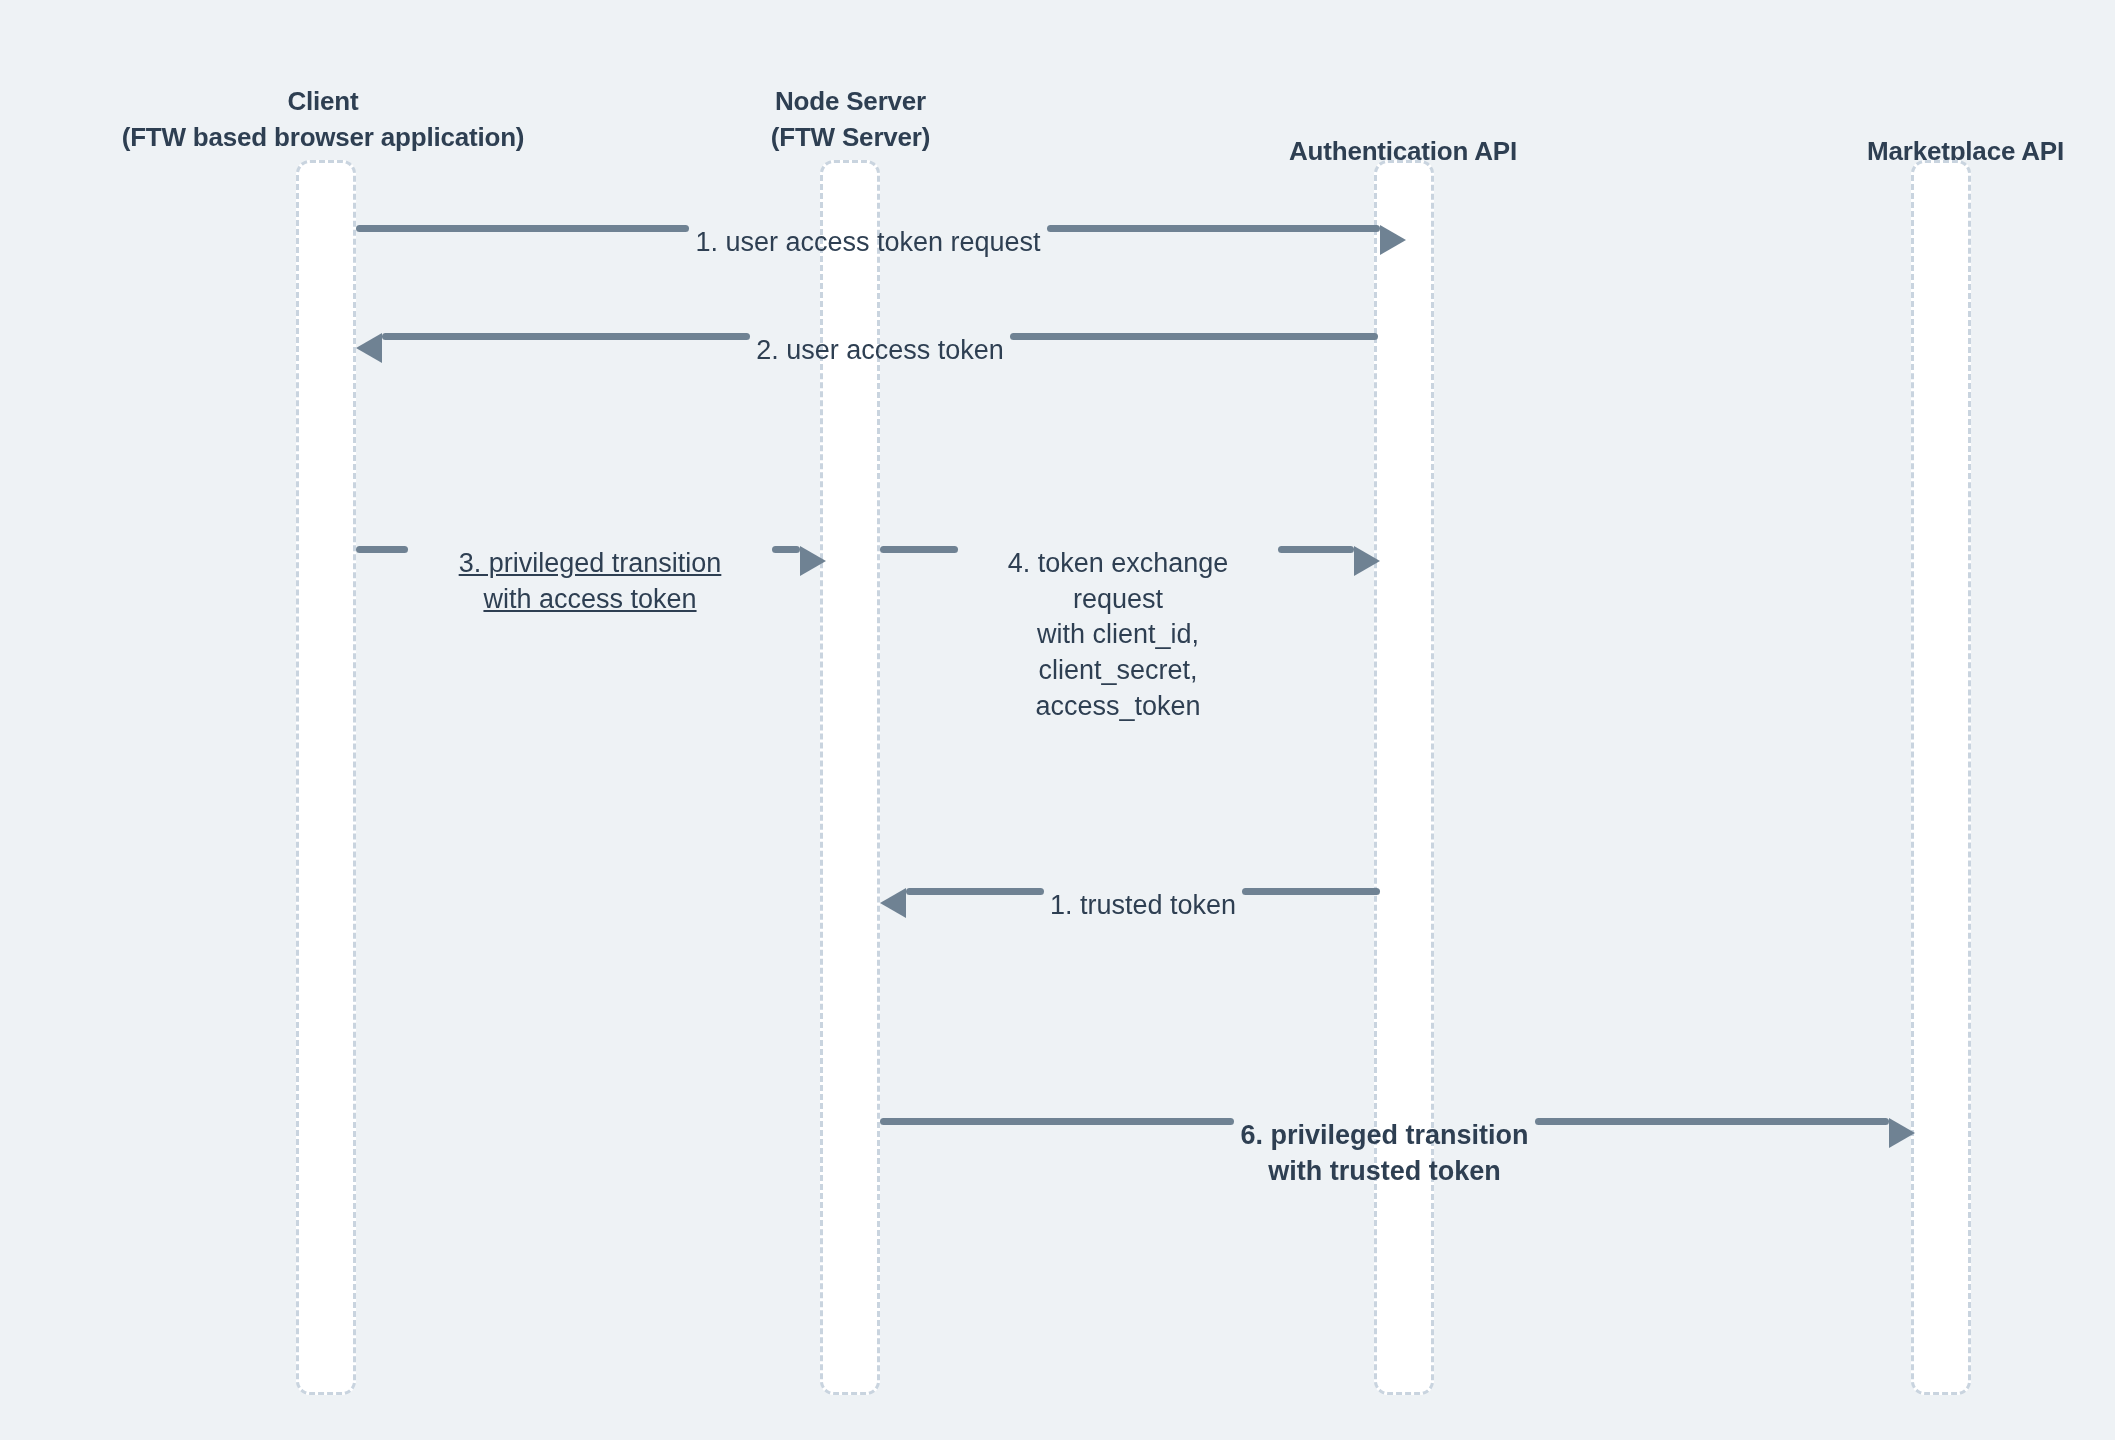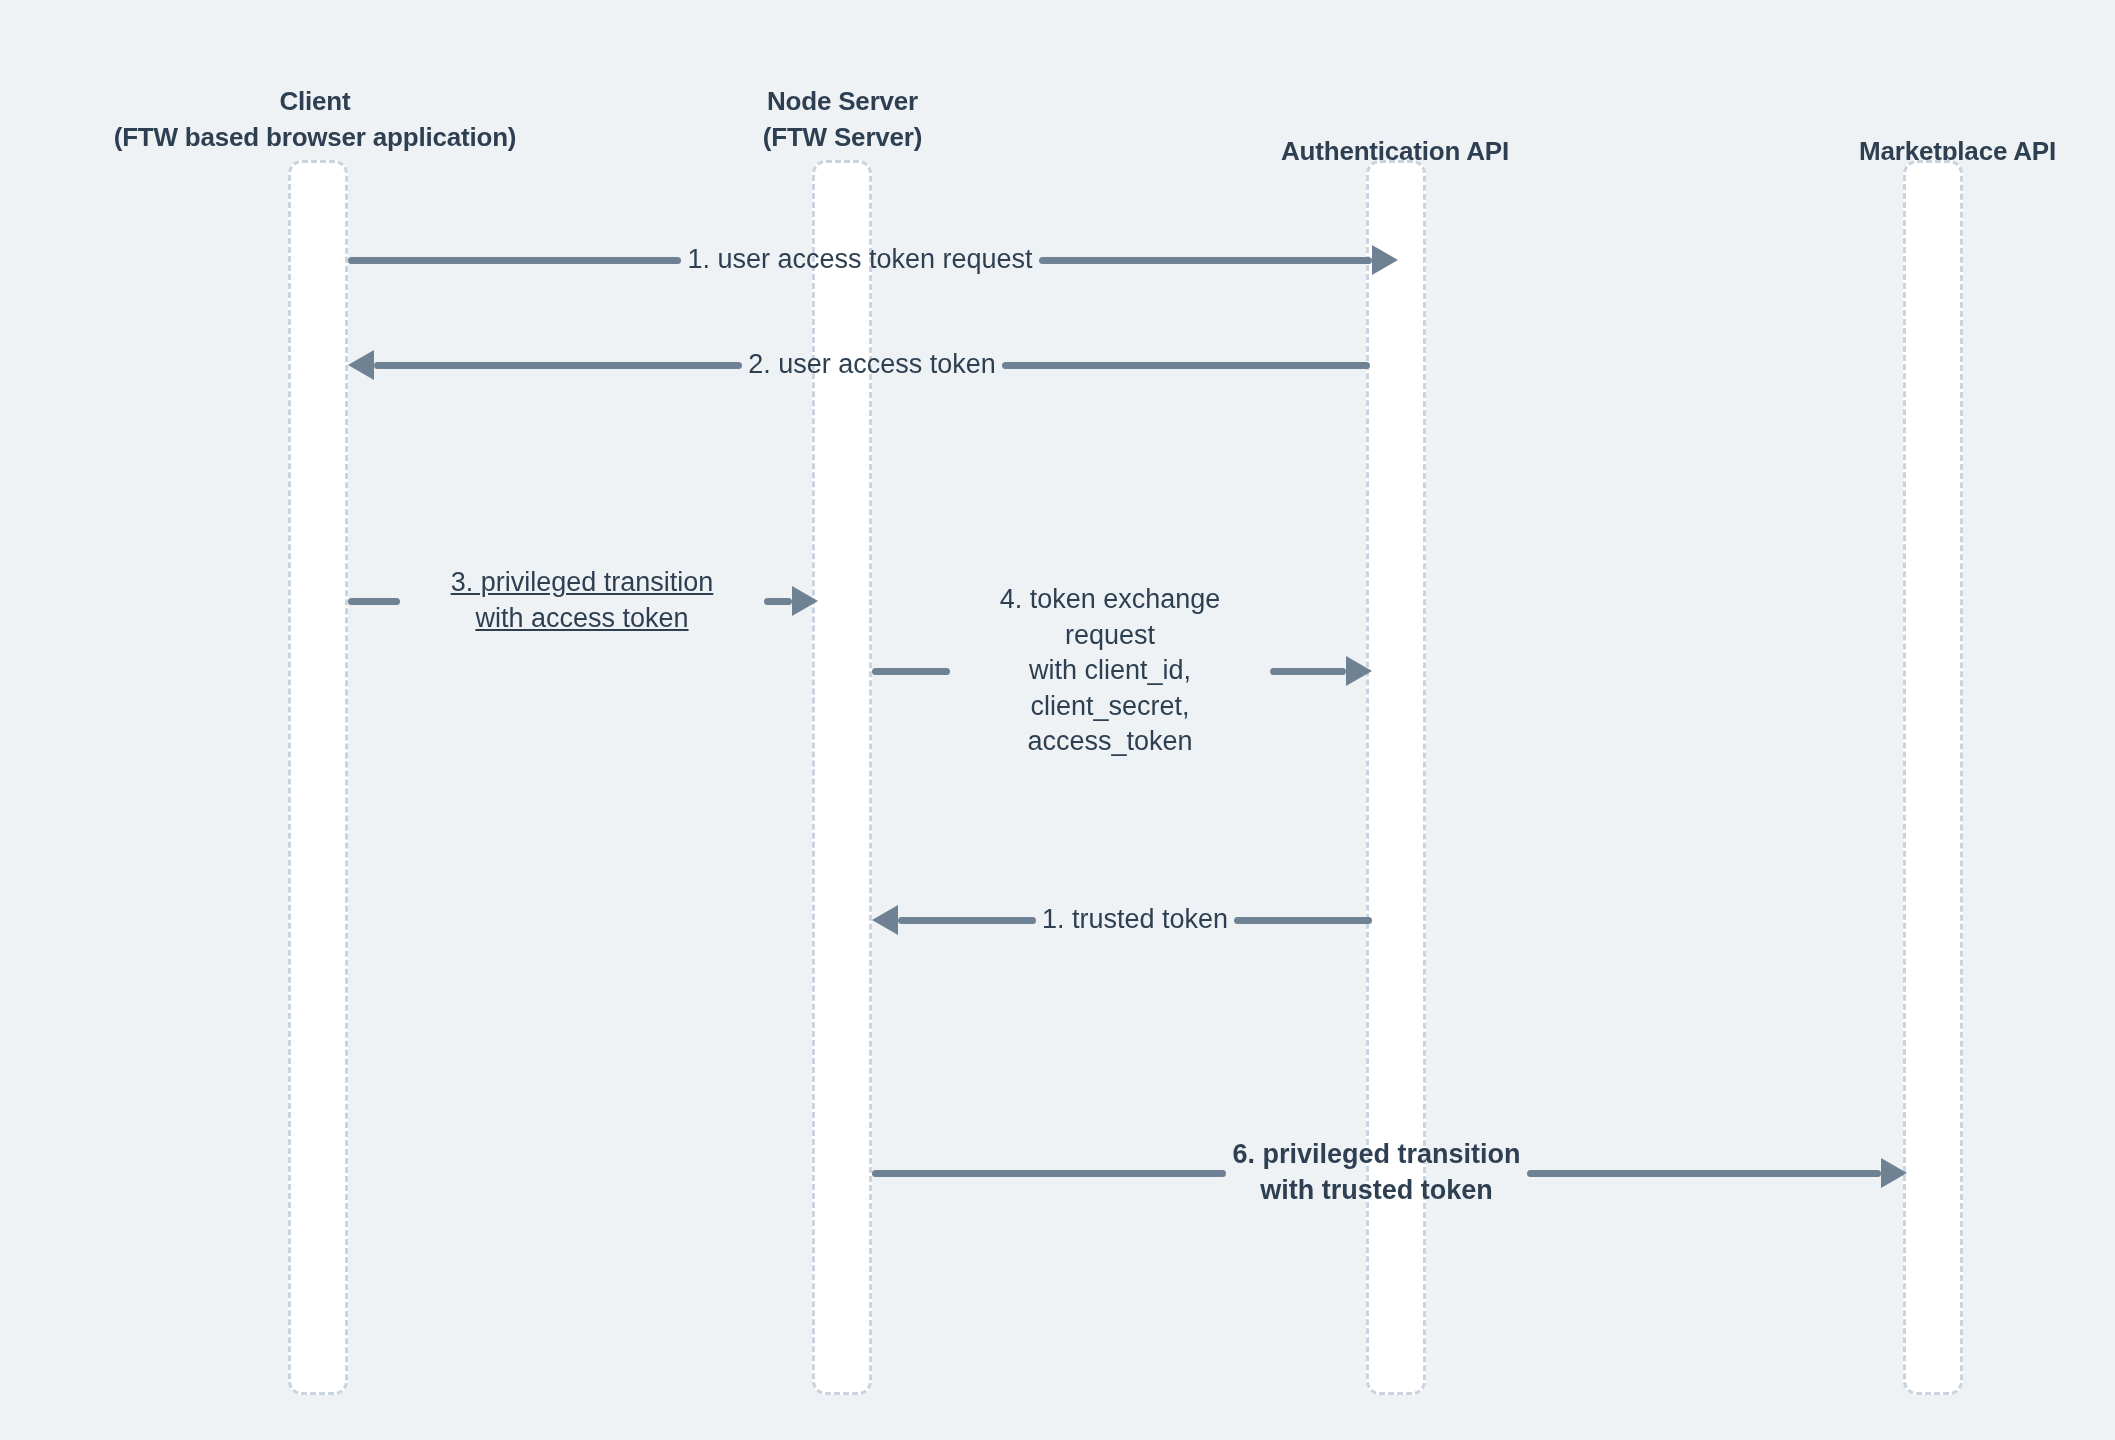--- a/index.html
+++ b/index.html
@@ -12,20 +12,21 @@
     height: 1440px;
     position: relative;
     overflow: hidden;
     font-family: "Liberation Sans", sans-serif;
   }
 
   #diagram {
     position: absolute;
     inset: 0;
     background: #eef2f5;
+    margin-left: 8px;
   }
 
   
   .participant-header {
     position: absolute;
     text-align: center;
     color: #2e3f52;
     font-weight: bold;
     font-size: 26px;
     line-height: 1.38;
@@ -39,21 +40,20 @@
     background: #ffffff;
     border: 3px dashed #c9d4df;
     border-radius: 14px;
     box-sizing: border-box;
   }
 
   
   .message {
     position: absolute;
     display: flex;
-    align-items: center;
     box-sizing: border-box;
   }
   .msg-label {
     color: #2e3f52;
     font-size: 27px;
     line-height: 1.32;
     text-align: center;
     white-space: pre-line;
     padding: 0 6px;
     flex: 0 0 auto;

